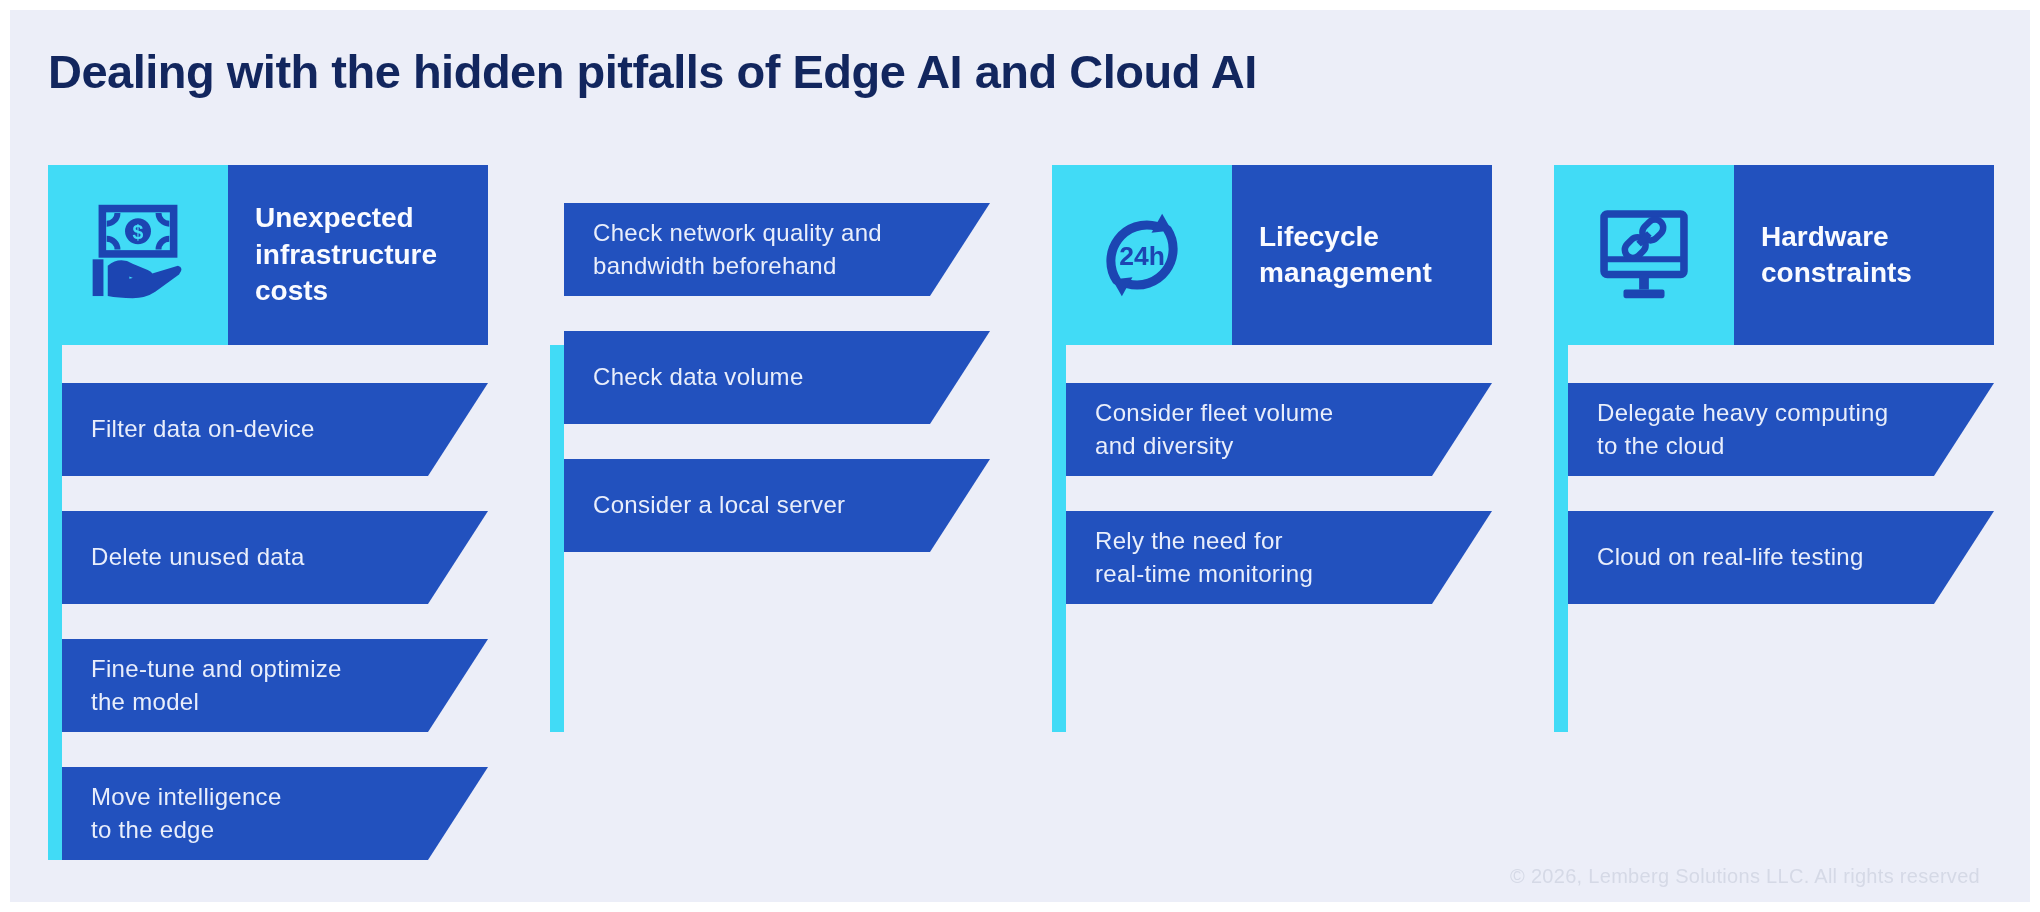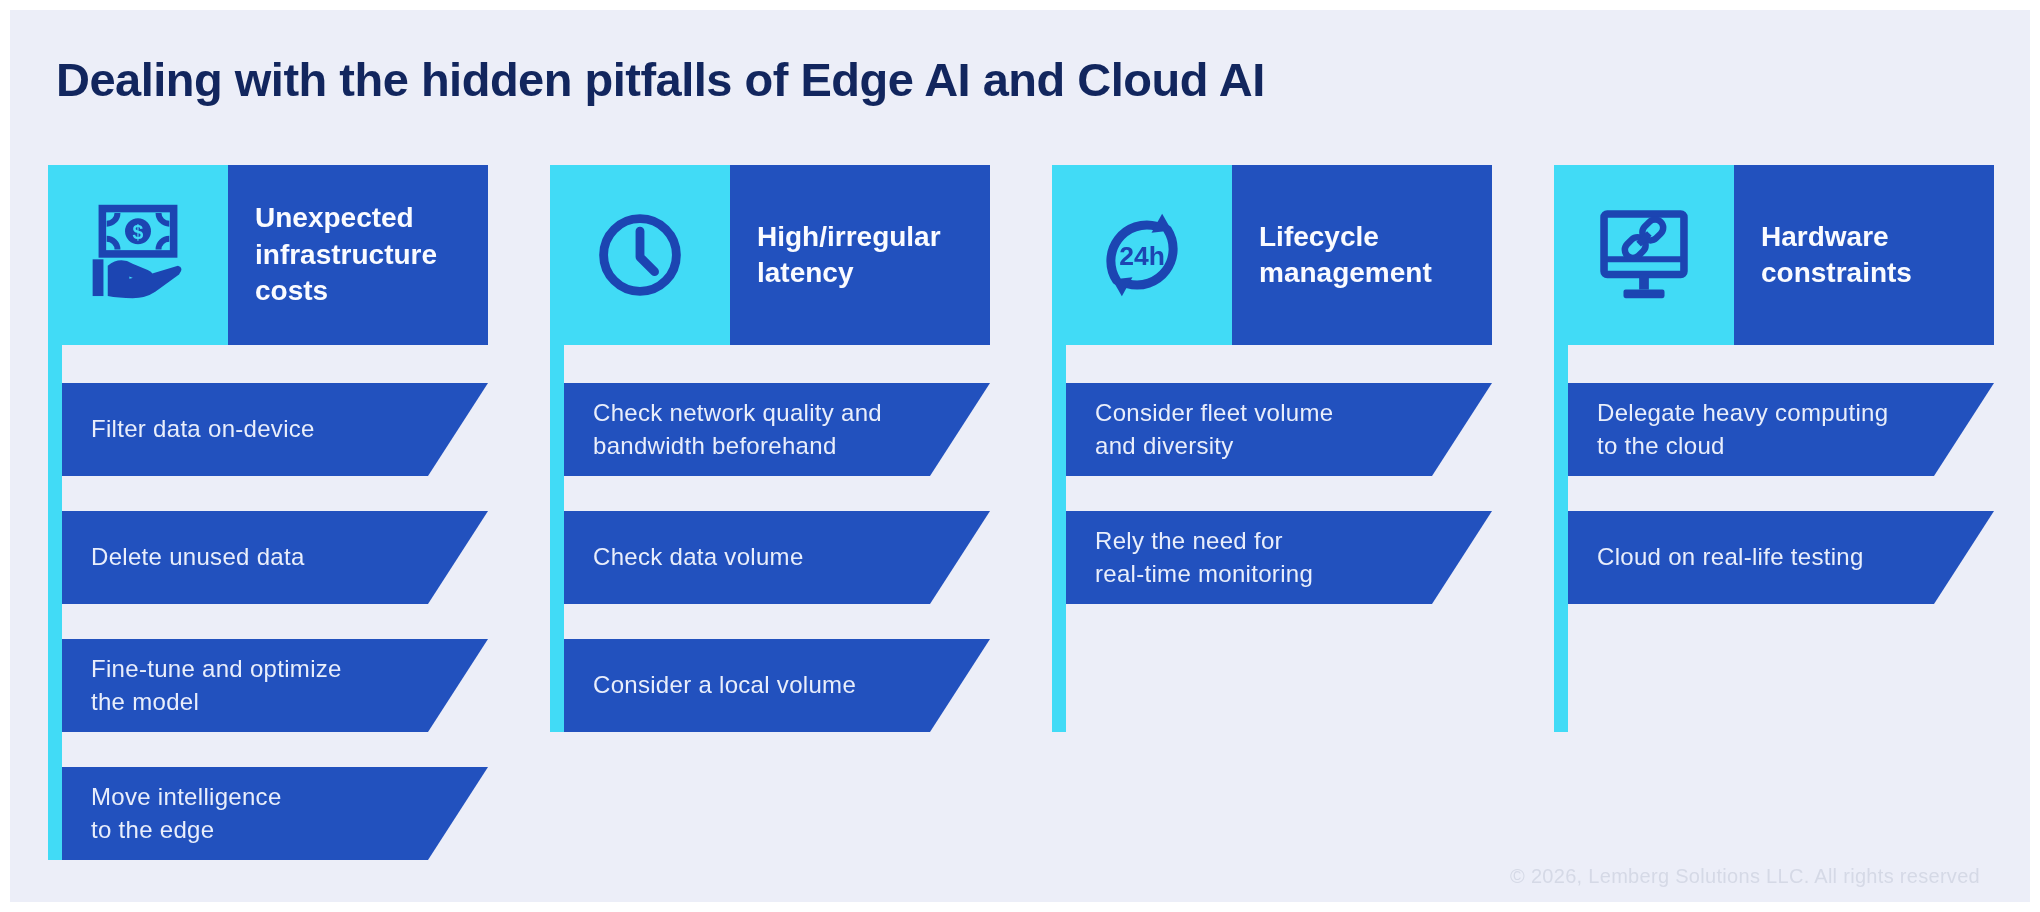--- a/index.html
+++ b/index.html
@@ -3,21 +3,21 @@
 <meta charset="utf-8">
 <style>
   html,body{margin:0;padding:0;}
   body{
     width:2040px;height:912px;position:relative;overflow:hidden;
     background:#ffffff;
     font-family:"Liberation Sans","DejaVu Sans",sans-serif;
   }
   .canvas{position:absolute;inset:10px;background:#ECEEF8;}
   .page-title{
-    position:absolute;left:38px;top:34px;margin:8px;
+    position:absolute;left:38px;top:34px;margin:0;
     font-size:47px;font-weight:700;color:#12265E;letter-spacing:-0.5px;
   }
   .columns{
     position:absolute;left:38px;top:155px;
     display:flex;gap:62px;
   }
   .column{position:relative;width:440px;}
   .header{display:flex;height:180px;}
   .icon-box{
     width:180px;height:180px;background:#41DBF6;flex:0 0 auto;
@@ -97,43 +97,31 @@
 the model</span>
           </div>
         <div class="item">
             <span>Move intelligence
 to the edge</span>
           </div>
       </div>
     </section>
 
     <section class="column rows-3">
-      <div class="header">
-        <div class="icon-box">
-          <svg viewBox="0 0 100 100" width="104" height="104">
-            <circle class="st" cx="50" cy="50" r="35" stroke-width="8.5"></circle>
-            <path class="st" d="M50,27 L50,52 L64,66" stroke-width="8.5" stroke-linecap="round" stroke-linejoin="round"></path>
-          </svg>
-        </div>
-        <h2 class="header-title">
-          <span>High/irregular
-latency</span>
-        </h2>
-      </div>
       <div class="strip"></div>
       <div class="items">
         <div class="item">
             <span>Check network quality and
 bandwidth beforehand</span>
           </div>
         <div class="item">
             <span>Check data volume</span>
           </div>
         <div class="item">
-            <span>Consider a local volume</span>
+            <span>Consider a local server</span>
           </div>
       </div>
     </section>
 
     <section class="column rows-3">
       <div class="header">
         <div class="icon-box">
           <svg viewBox="0 0 100 100" width="106" height="106">
             <path class="st" d="M26,74 A34,34 0 0 1 64,23" stroke-width="8.5" stroke-linecap="round"></path>
             <polygon class="fl" points="78,27 59,29 69,11"></polygon>

